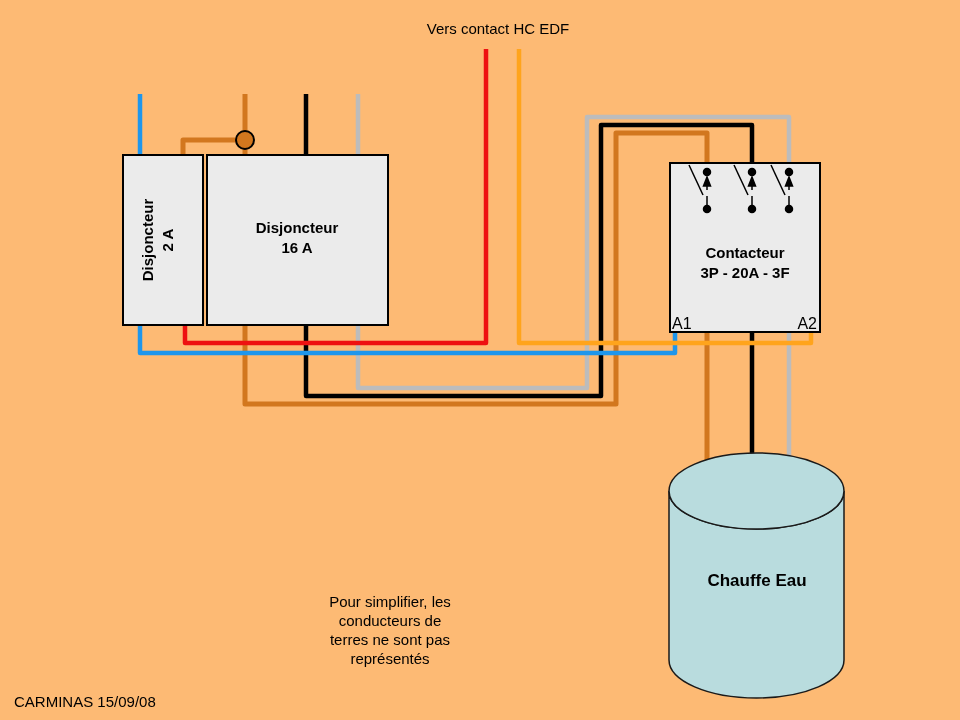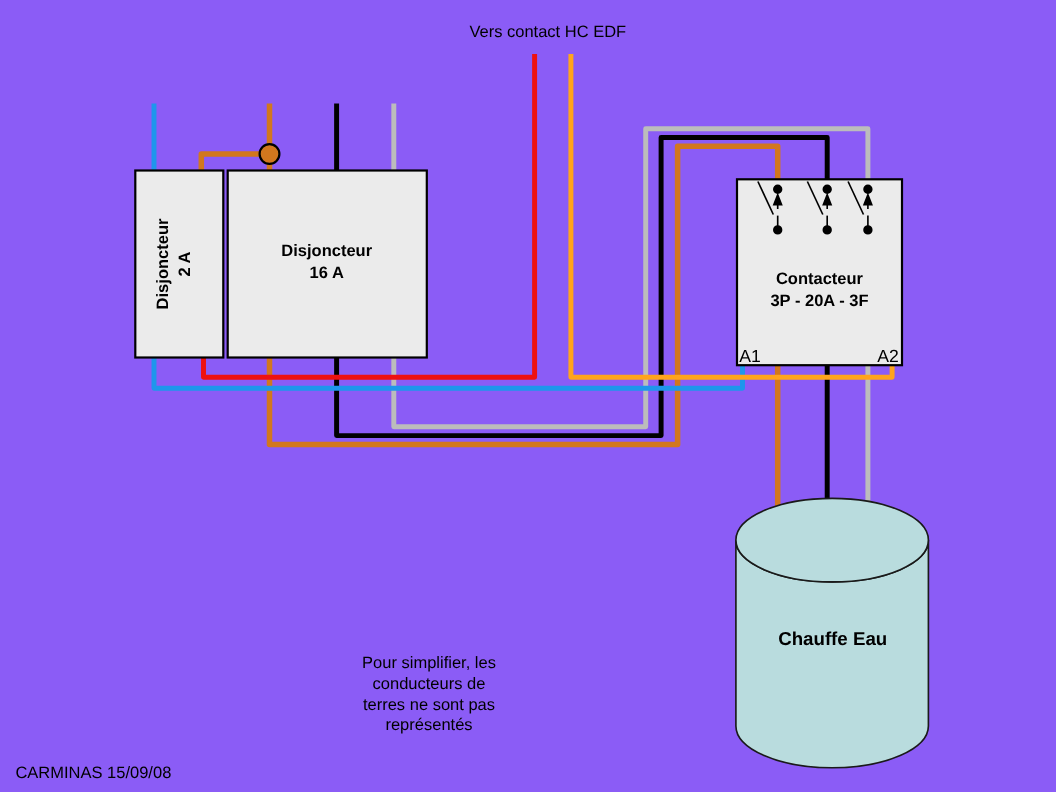--- a/index.html
+++ b/index.html
@@ -1,16 +1,16 @@
 <!DOCTYPE html>
 <html><head>
 <meta charset="utf-8">
 <style>
   html,body{margin:0;padding:0;background:#ffffff;}
-  .page{position:relative;width:960px;height:720px;background:#8b5cf6;overflow:hidden;}
+  .page{position:relative;width:960px;height:720px;background:#fdba74;overflow:hidden;}
   svg{display:block;}
   .t{font-family:"Liberation Sans","DejaVu Sans",sans-serif;fill:#000000;}
   .s15{font-size:15px;}
   .s15b{font-size:15px;font-weight:bold;}
   .s16{font-size:16px;}
   .s17b{font-size:17px;font-weight:bold;}
   .mid{text-anchor:middle;}
 </style>
 </head>
 <body>

